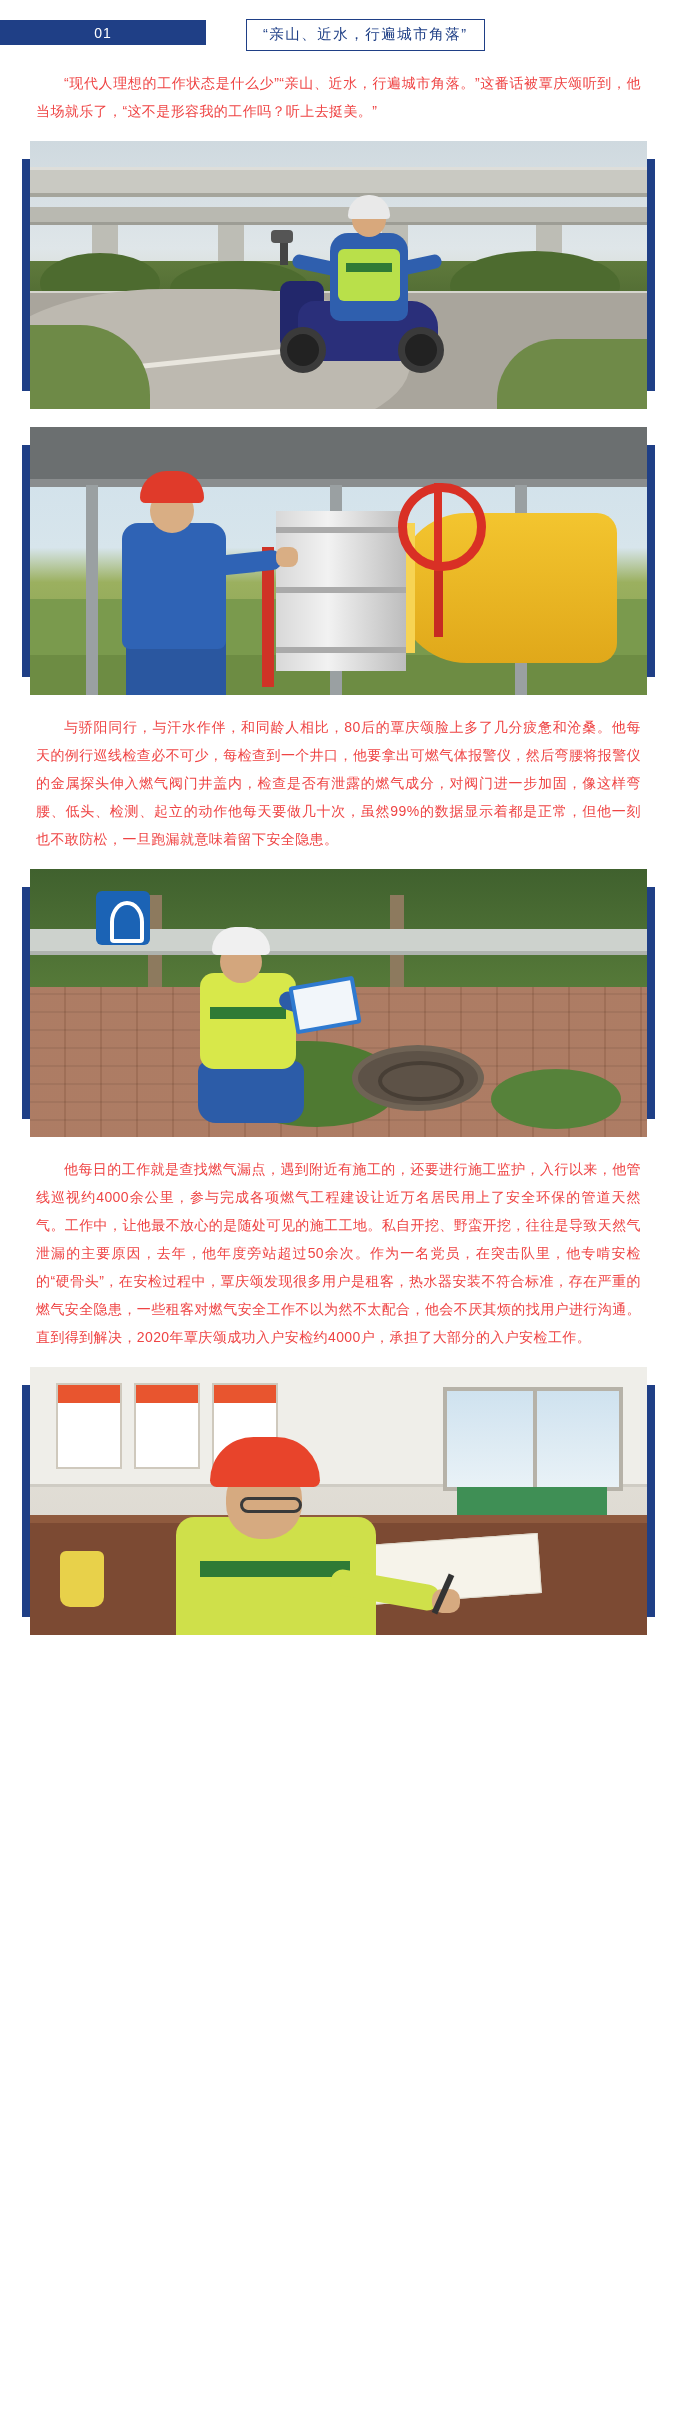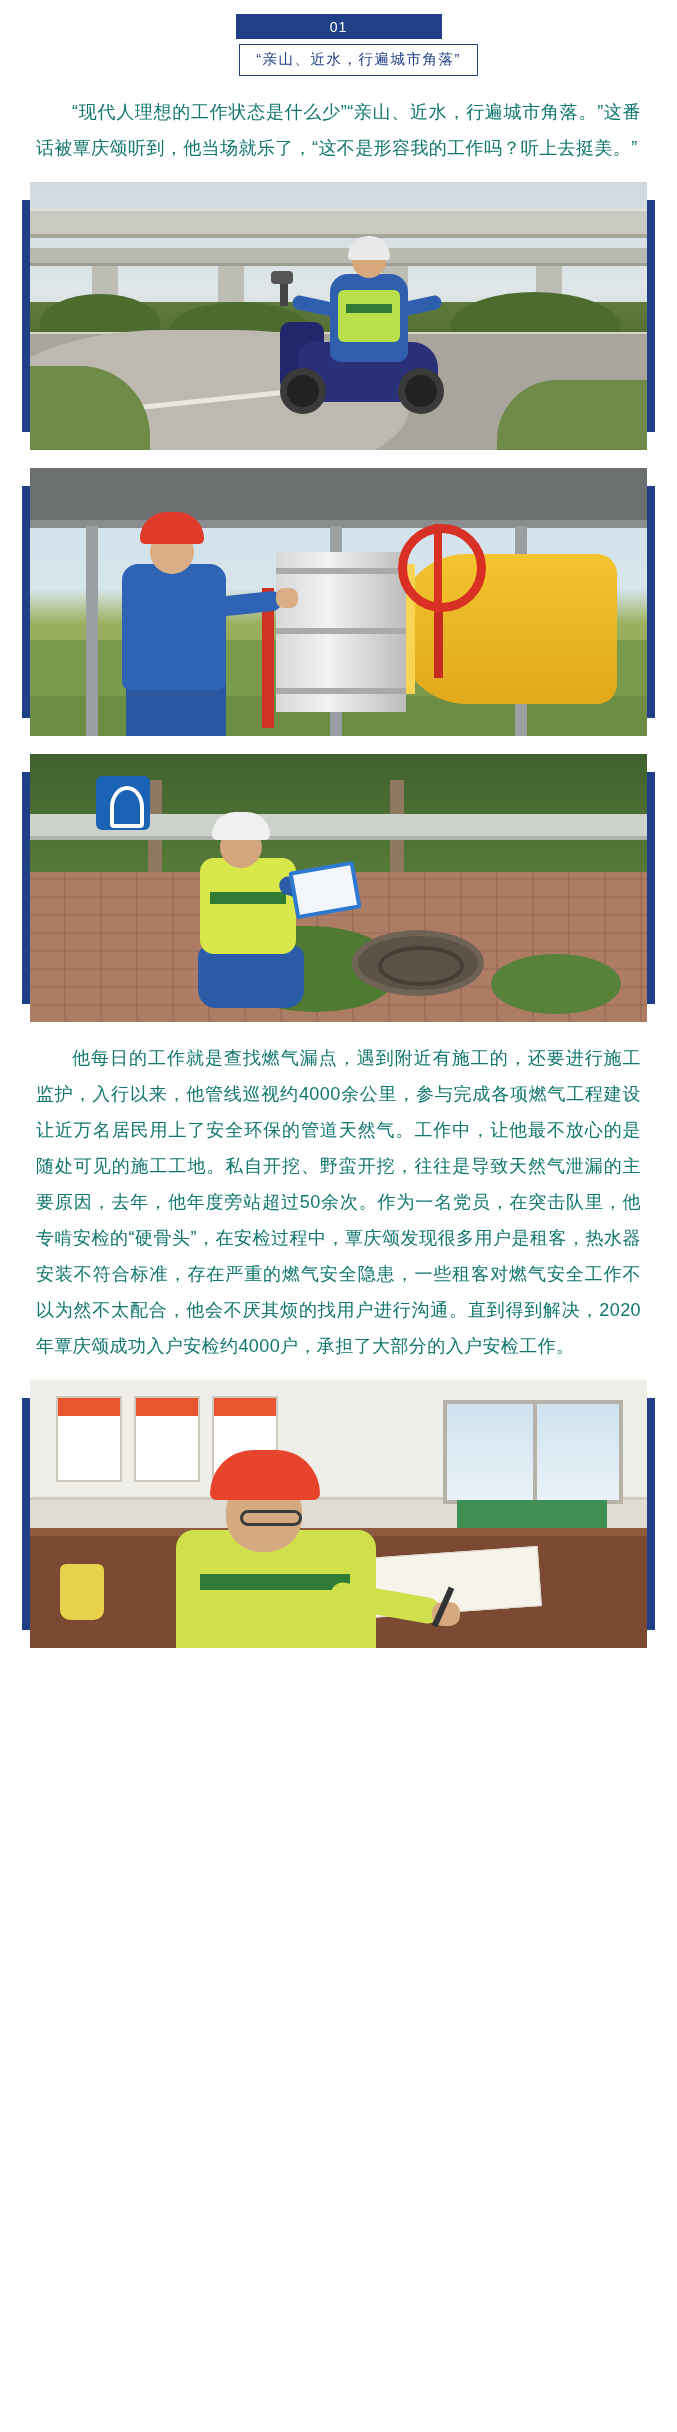--- a/index.html
+++ b/index.html
@@ -18,21 +18,21 @@
     width: 677px;
     margin: 0 auto;
     padding: 14px 0 10px 0;
     background: #ffffff;
   }
 
   
   .header {
     width: 100%;
     display: flex;
-    flex-direction: column;
+    flex-direction: row;
     align-items: center;
     margin-bottom: 18px;
   }
   .badge-num {
     width: 206px;
     height: 25px;
     background: #1f3f86;
     color: #ffffff;
     font-size: 14px;
     letter-spacing: 1px;
@@ -54,23 +54,23 @@
     color: #1f3f86;
     font-size: 14.5px;
     padding: 5px 16px 6px 16px;
     letter-spacing: 1.5px;
     white-space: nowrap;
     background: #ffffff;
   }
 
   
   .para {
-    font-size: 18px;
+    font-size: 14px;
     line-height: 2.0;
-    color: #0f766e;
+    color: #ef4444;
     text-align: justify;
     letter-spacing: 0.4px;
     margin: 0 36px 16px 36px;
     text-indent: 2em;
   }
 
   
   .photo-block {
     position: relative;
     margin: 0 0 18px 0;
@@ -290,20 +290,21 @@
         <div class="w2-arm"></div>
         <div class="w2-hand"></div>
         <div class="w2-leg"></div>
         <div class="w2-body"></div>
         <div class="w2-head"></div>
         <div class="w2-helm"></div>
       </div>
     </div>
   </div>
 
+  <p class="para">与骄阳同行，与汗水作伴，和同龄人相比，80后的覃庆颂脸上多了几分疲惫和沧桑。他每天的例行巡线检查必不可少，每检查到一个井口，他要拿出可燃气体报警仪，然后弯腰将报警仪的金属探头伸入燃气阀门井盖内，检查是否有泄露的燃气成分，对阀门进一步加固，像这样弯腰、低头、检测、起立的动作他每天要做几十次，虽然99%的数据显示着都是正常，但他一刻也不敢防松，一旦跑漏就意味着留下安全隐患。</p>
 
   <div class="photo-block">
     <div class="photo-accent-left"></div>
     <div class="photo-accent-right"></div>
     <div class="photo">
       <div class="photo-inner">
         <div class="sky3"></div>
         <div class="trees3"></div>
         <div class="trunk t1"></div>
         <div class="trunk t2"></div>

